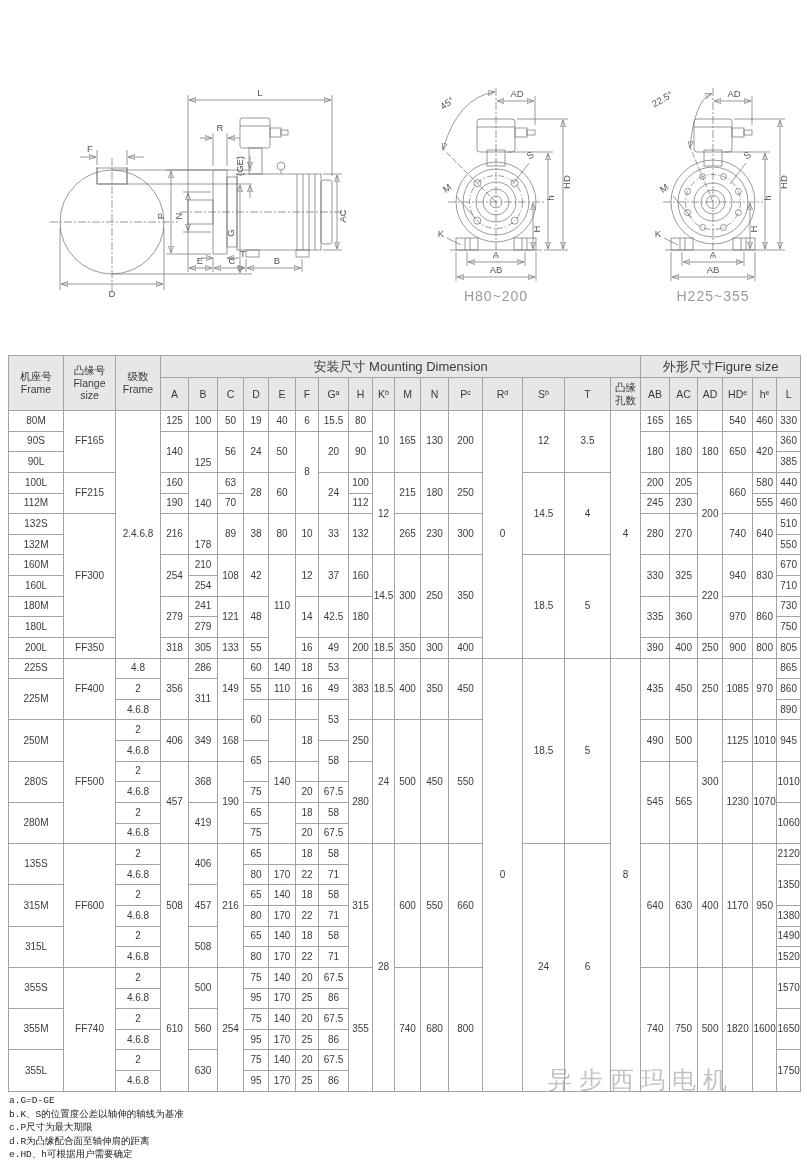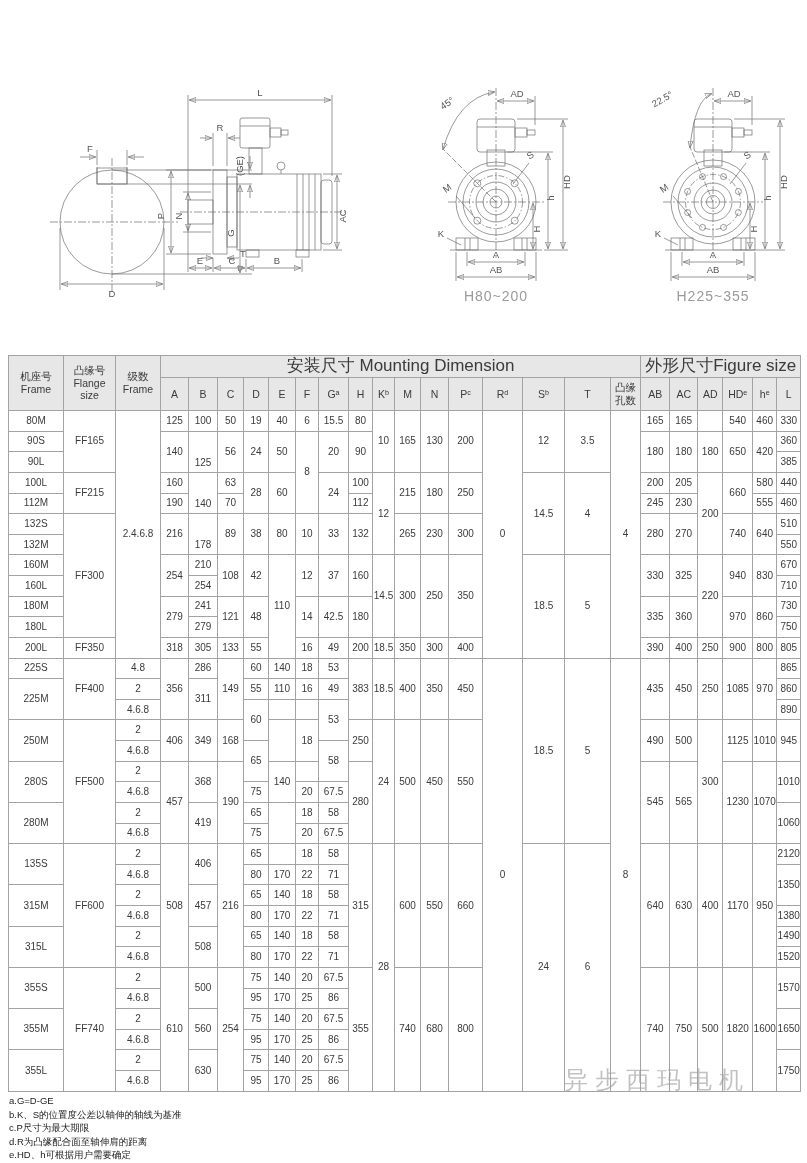--- a/index.html
+++ b/index.html
@@ -10,26 +10,26 @@
   svg.draw line,svg.draw path,svg.draw rect,svg.draw circle{stroke:#6e6e6e;stroke-width:.7;fill:none;}
   svg.draw text{font-family:"Liberation Sans",sans-serif;font-size:9.5px;fill:#555;stroke:none;text-anchor:middle;}
   svg.draw text.caption{font-size:14px;fill:#9a9a9a;letter-spacing:1px;}
   .introbar{position:absolute;left:9px;top:336px;width:789px;display:flex;justify-content:space-between;font-size:11.5px;color:#333;}
   .introbar .l{letter-spacing:1px;}
   table.spec{position:absolute;left:8px;top:355px;width:792px;border-collapse:collapse;table-layout:fixed;}
   table.spec th,table.spec td{border:1px solid #a3a3a3;padding:0;text-align:center;vertical-align:middle;color:#3b3b3b;}
   table.spec thead th{background:#e7e7e7;font-weight:normal;font-size:10.5px;white-space:pre-line;line-height:1.2;}
   table.spec thead tr.g{height:22px;}
   table.spec thead tr.c{height:33px;}
-  table.spec thead th.grp{font-size:17px;}
+  table.spec thead th.grp{font-size:13px;}
   table.spec tbody tr{height:20.64px;}
   table.spec tbody td{font-size:10px;line-height:1;}
   table.spec tbody td.vb{vertical-align:bottom;padding-bottom:4px;}
-  .notes{position:absolute;left:9px;top:1094px;font-size:9.5px;line-height:13.5px;color:#222;}
-  .wm{position:absolute;left:548px;top:1064px;width:230px;pointer-events:none;margin-left:16px;}
+  .notes{position:absolute;left:9px;top:1094px;font-size:9.5px;line-height:13.5px;color:#222;font-family:Liberation Mono, monospace;}
+  .wm{position:absolute;left:548px;top:1064px;width:230px;pointer-events:none;}
   .wm .t{font-size:24px;color:#9c9c9c;opacity:.62;letter-spacing:7px;white-space:nowrap;}
   .wm .u{margin-top:9px;margin-left:38px;font-family:"Liberation Serif",serif;font-style:italic;font-size:17px;color:#a0a0a0;opacity:.75;}
 </style>
 </head>
 <body>
 
 <div class="page">
 
 
   <svg class="draw" width="807" height="332" viewBox="0 0 807 332">

